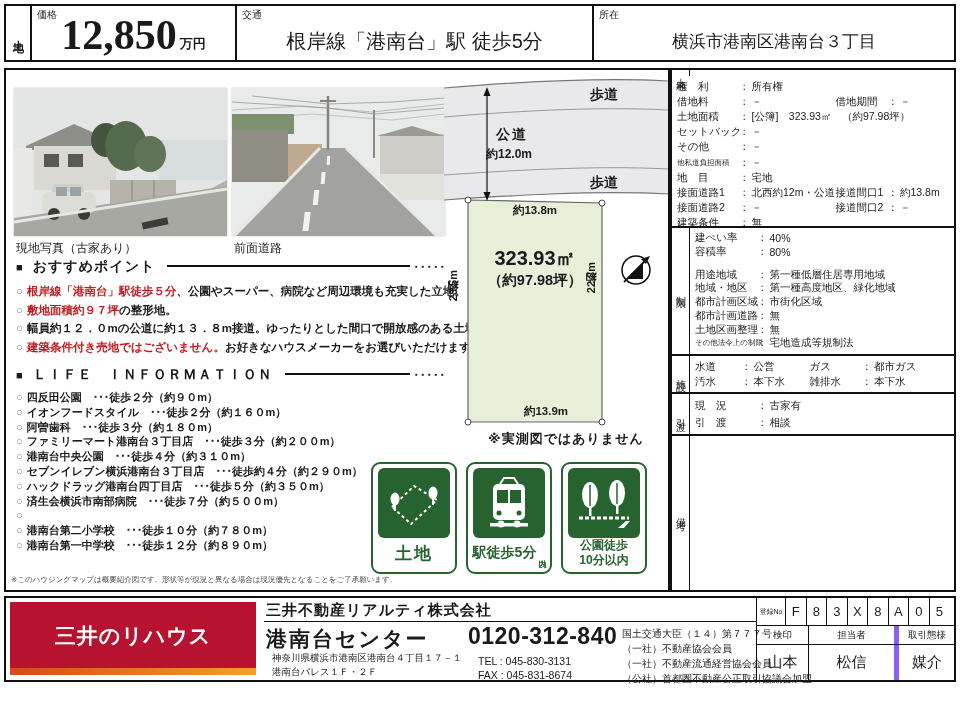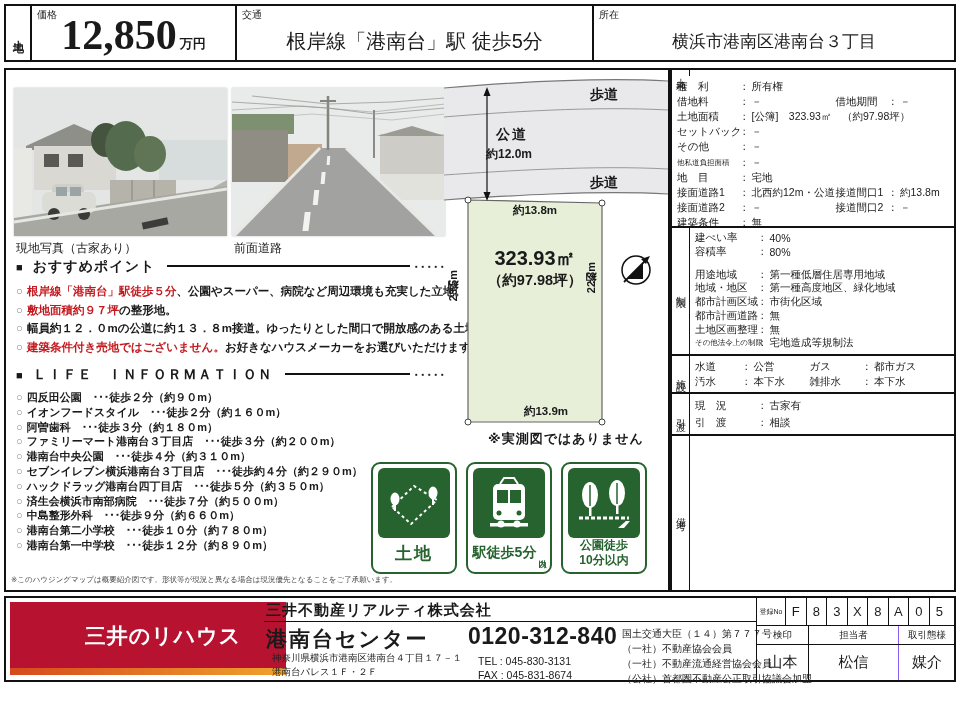--- a/index.html
+++ b/index.html
@@ -95,38 +95,38 @@
   .row-gap{height:9px;}
   .sec-utilities{height:38px;}
   .sec-utilities .t-row{height:15px;}
   .sec-utilities .t-label{width:46px;}
   .sec-utilities .has-pair .t-value{min-width:56px;}
   .sec-handover{height:42px;}
   .sec-handover .t-row{height:17px;}
 
   
   .footer{position:absolute;left:4px;top:596px;width:952px;height:86px;border:2px solid #111;box-sizing:border-box;background:#fff;}
-  .logo{position:absolute;left:4px;top:4px;width:246px;height:73px;background:#b81231;display:flex;align-items:center;justify-content:center;padding-left:30px;}
+  .logo{position:absolute;left:4px;top:4px;width:246px;height:73px;background:#b81231;display:flex;align-items:center;justify-content:center;}
   .logo-text{color:#fff;font-size:21px;font-weight:bold;letter-spacing:1px;padding-bottom:6px;}
   .logo-strip{position:absolute;left:0;right:0;bottom:0;height:7px;background:linear-gradient(90deg,#d6491d,#f0a22c);}
   .company{position:absolute;left:260px;top:3px;font-size:15px;font-weight:bold;letter-spacing:1px;}
   .divline{position:absolute;left:258px;top:23px;width:492px;border-top:1.5px solid #111;}
   .office{position:absolute;left:260px;top:27px;font-size:21px;font-weight:bold;letter-spacing:2px;}
   .addr{position:absolute;left:266px;top:53px;font-size:9.5px;line-height:1.45;color:#222;}
   .phone{position:absolute;left:462px;top:25px;font-size:23px;font-weight:bold;letter-spacing:.5px;}
   .telfax{position:absolute;left:472px;top:56px;font-size:10.5px;line-height:1.35;}
   .licenses{position:absolute;left:616px;top:28px;font-size:10px;line-height:1.5;color:#222;}
   .agent{position:absolute;left:750px;top:0;bottom:0;width:198px;border-left:1.5px solid #111;display:flex;flex-direction:column;}
   .agent-r1{height:27px;display:flex;border-bottom:1.5px solid #111;align-items:stretch;}
   .regno-label{width:28px;font-size:7px;display:flex;align-items:center;justify-content:center;}
   .regno-cell{width:20.5px;border-left:1px solid #111;display:flex;align-items:center;justify-content:center;font-size:13px;box-sizing:border-box;}
   .agent-r2{height:18px;display:flex;border-bottom:1px solid #111;font-size:9.5px;}
   .agent-r3{flex:1;display:flex;font-size:15px;}
   .ac1{width:52px;border-right:1px solid #111;display:flex;align-items:center;justify-content:center;box-sizing:border-box;}
-  .ac2{flex:1;border-right:1px solid #8b5cf6;display:flex;align-items:center;justify-content:center;box-sizing:border-box;}
+  .ac2{flex:1;border-right:5px solid #8b5cf6;display:flex;align-items:center;justify-content:center;box-sizing:border-box;}
   .ac3{width:56px;display:flex;align-items:center;justify-content:center;box-sizing:border-box;}
 </style>
 </head>
 <body>
 
 <div id="sheet">
 
   <div class="hdr">
     <div class="hdr-cell hdr-cat">土地</div>
     <div class="hdr-cell hdr-price">
@@ -267,21 +267,20 @@
         <div class="life-item">
     <span class="bullet">○</span>
     <span>ハックドラッグ港南台四丁目店　･･･徒歩５分（約３５０m）</span>
   </div>
         <div class="life-item">
     <span class="bullet">○</span>
     <span>済生会横浜市南部病院　･･･徒歩７分（約５００m）</span>
   </div>
         <div class="life-item">
     <span class="bullet">○</span>
-    <span>中島整形外科　･･･徒歩９分（約６６０m）</span>
   </div>
         <div class="life-item">
     <span class="bullet">○</span>
     <span>港南台第二小学校　･･･徒歩１０分（約７８０m）</span>
   </div>
         <div class="life-item">
     <span class="bullet">○</span>
     <span>港南台第一中学校　･･･徒歩１２分（約８９０m）</span>
   </div>
       </div>

